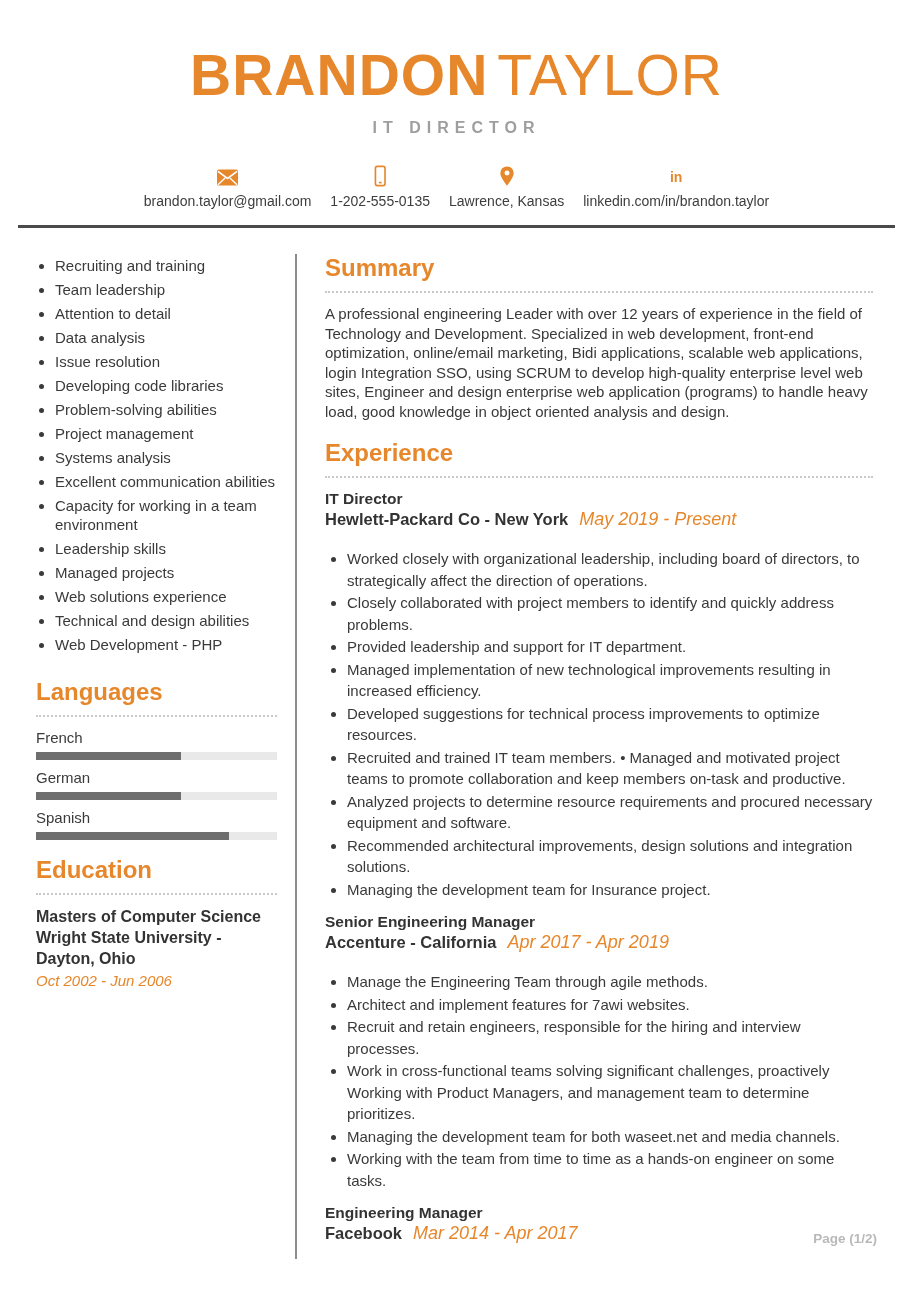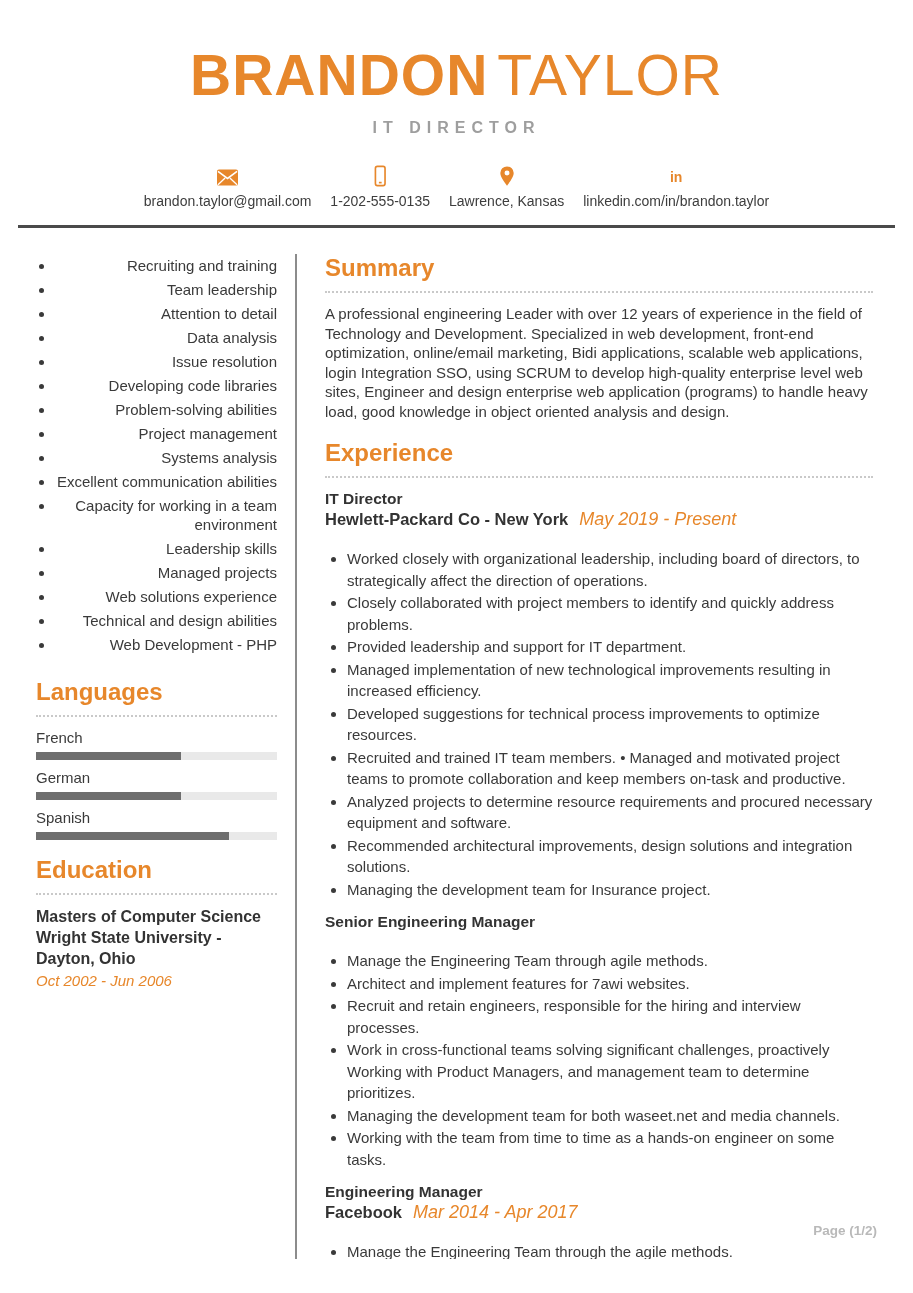--- a/index.html
+++ b/index.html
@@ -69,21 +69,21 @@
     font-size: 24px;
     font-weight: 700;
     line-height: 28px;
     color: var(--accent, #e7872b);
     padding-bottom: 9px;
     border-bottom: 2px dotted var(--dotted, #c9c9c9);
     margin: 0 0 11px 0;
   }
 
   
-  .skills-list { list-style: disc; margin: 2px 0 16px 0; padding-left: 19px; text-align: right; }
+  .skills-list { list-style: disc; margin: 2px 0 16px 0; padding-left: 19px; }
   .skills-list li { font-size: 15px; line-height: 19px; margin-bottom: 5px; }
 
   .languages-section { margin-top: 24px; }
   .lang { margin-bottom: 8px; }
   .lang-label { font-size: 15px; line-height: 19px; margin: 2px 0 5px 0; }
   .bar { height: 8px; background: var(--bar-track, #e9e9e9); }
   .bar-fill { height: 100%; background: var(--bar-fill, #6e6e6e); }
 
   .education-section { margin-top: 16px; }
   .edu-degree, .edu-school { font-size: 16px; font-weight: 700; line-height: 21px; color: var(--heading-dark, #333); }
@@ -96,21 +96,21 @@
   .job-title-line { font-size: 15.5px; font-weight: 700; line-height: 20px; color: var(--heading-dark, #333); }
   .job-company-line { font-size: 16.5px; font-weight: 700; line-height: 21px; color: var(--heading-dark, #333); }
   .job-dates { font-size: 18px; font-weight: 400; font-style: italic; color: var(--accent, #e7872b); margin-left: 11px; }
   .job-bullets { list-style: disc; margin: 18px 0 0 0; padding-left: 22px; }
   .job-bullets li { font-size: 15px; line-height: 21.5px; margin-bottom: 1px; }
 
   
   .footer {
     position: absolute;
     right: 36px;
-    bottom: 21px;
+    bottom: 13px;
     font-size: 13.5px;
     font-weight: 700;
     color: var(--footer-gray, #b9b9b9);
   }
 </style>
 </head>
 <body>
 
 <div class="page">
 
@@ -265,20 +265,23 @@
               <li>Developed suggestions for technical process improvements to optimize resources.</li>
               <li>Recruited and trained IT team members. • Managed and motivated project teams to promote collaboration and keep members on-task and productive.</li>
               <li>Analyzed projects to determine resource requirements and procured necessary equipment and software.</li>
               <li>Recommended architectural improvements, design solutions and integration solutions.</li>
               <li>Managing the development team for Insurance project.</li>
             </ul>
         </div>
 
         <div class="job">
           <div class="job-title-line">Senior Engineering Manager</div>
+          <div class="job-company-line">
+            <span>Accenture - California</span><span class="job-dates">Apr 2017 - Apr 2019</span>
+          </div>
           <ul class="job-bullets">
 
           <li>Manage the Engineering Team through agile methods.</li>
               <li>Architect and implement features for 7awi websites.</li>
               <li>Recruit and retain engineers, responsible for the hiring and interview processes.</li>
               <li>Work in cross-functional teams solving significant challenges, proactively Working with Product Managers, and management team to determine prioritizes.</li>
               <li>Managing the development team for both waseet.net and media channels.</li>
               <li>Working with the team from time to time as a hands-on engineer on some tasks.</li>
             </ul>
         </div>

